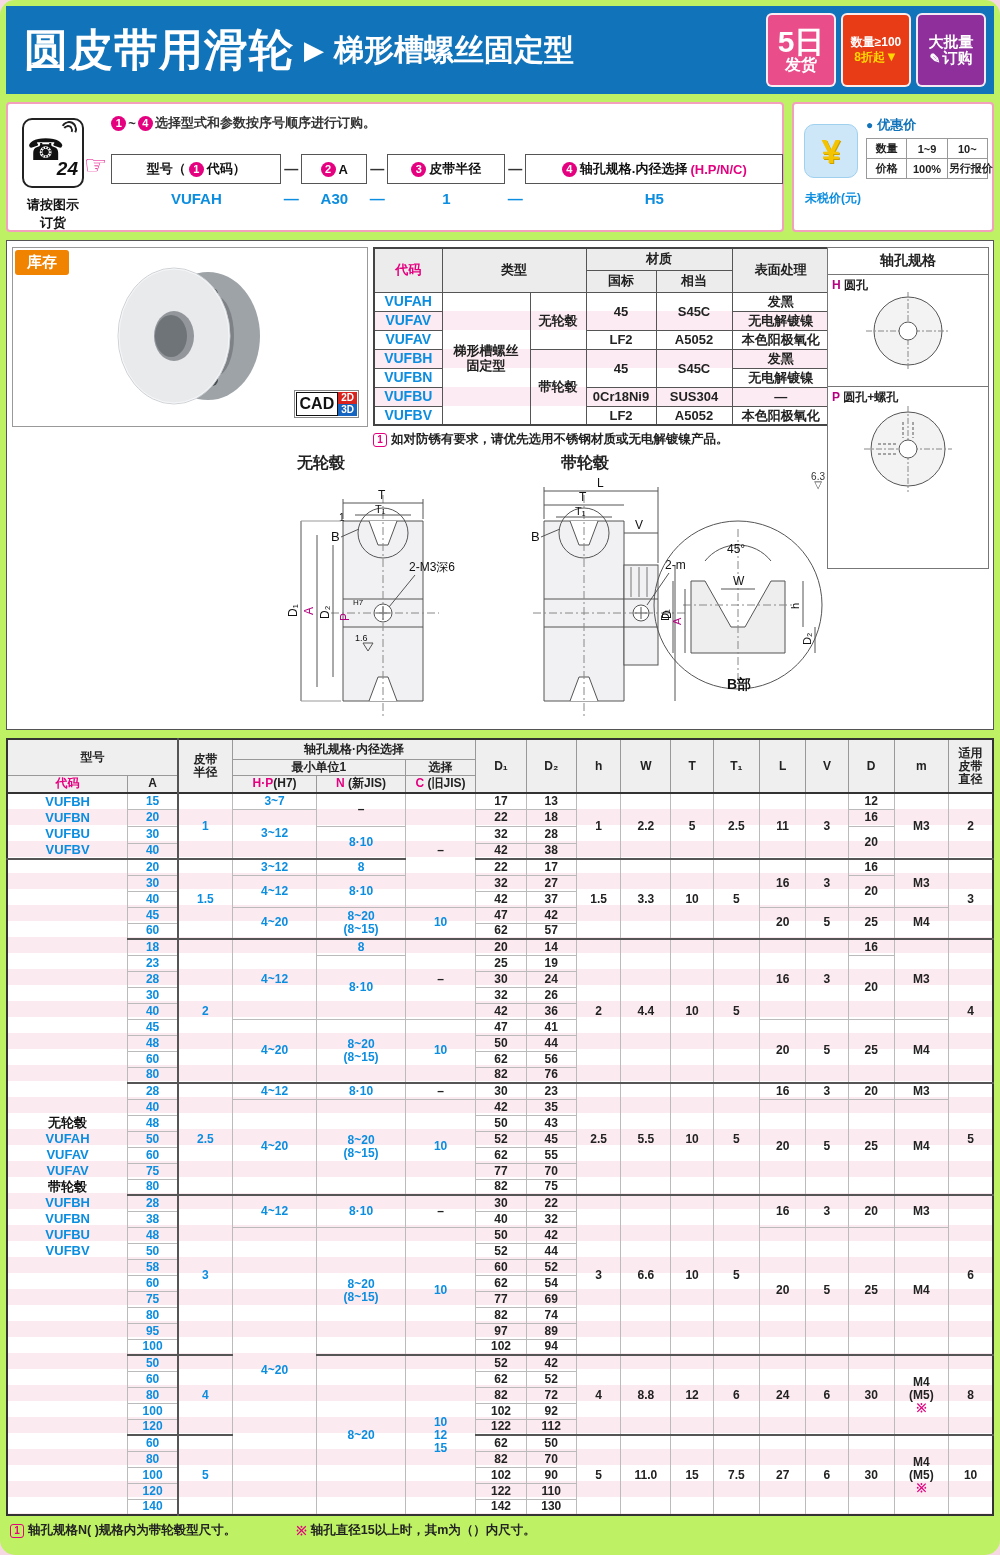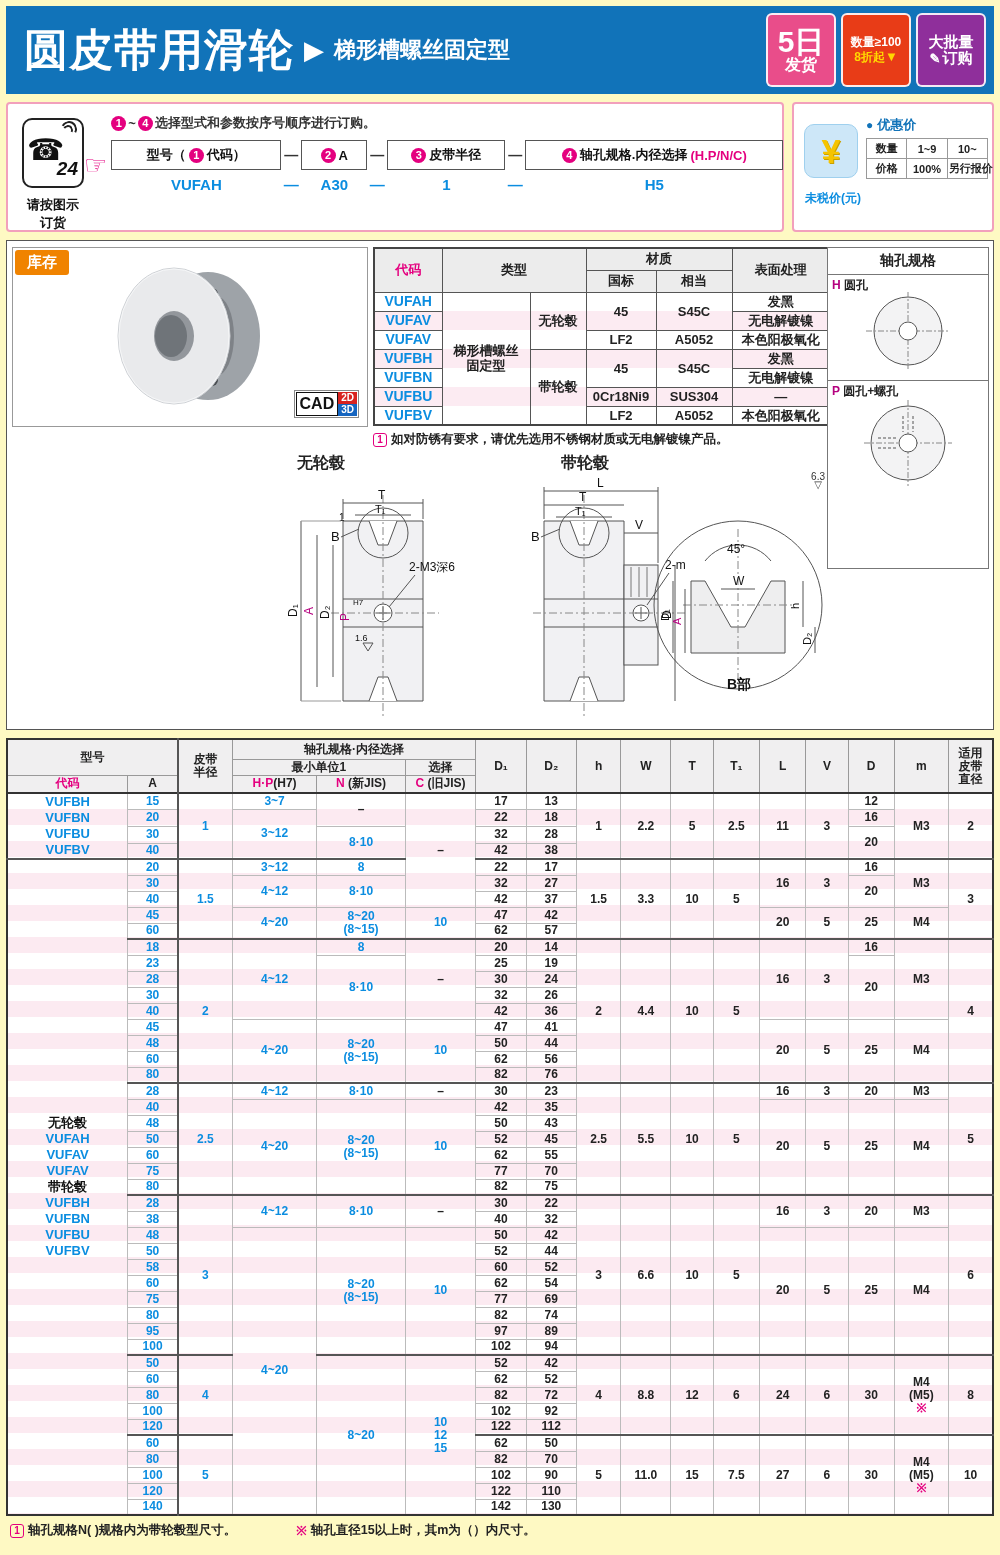--- a/index.html
+++ b/index.html
@@ -1,25 +1,25 @@
 <!DOCTYPE html>
 <html><head>
 <meta charset="utf-8">
 <style>
   * { margin:0; padding:0; box-sizing:border-box; }
   html,body { width:1000px; }
   body { font-family:"Liberation Sans", sans-serif; background:#f6d8e2; }
-  .page { position:relative; width:1000px; height:1555px; background:#fef9c3; overflow:hidden; }
+  .page { position:relative; width:1000px; height:1555px; background:#bef264; overflow:hidden;border-radius:15px; }
 
   
   .topbar { position:absolute; left:6px; top:6px; width:988px; height:88px; background:#1173b9; display:flex; align-items:center; justify-content:space-between; padding:0 8px 0 18px; }
   .title-wrap { display:flex; align-items:center; gap:10px; color:#fff; }
   .title-wrap h1 { font-size:44px; font-weight:bold; letter-spacing:1px; }
   .title-wrap .arr { font-size:26px; }
-  .title-wrap h2 { font-size:22px; font-weight:bold; }
+  .title-wrap h2 { font-size:30px; font-weight:bold; }
   .badges { display:flex; gap:5px; }
   .badge { width:70px; height:74px; border-radius:6px; border:2px solid rgba(255,255,255,.9); color:#fff; display:flex; flex-direction:column; align-items:center; justify-content:center; text-align:center; line-height:1.05; }
   .badge-ship { background:#e94d8a; }
   .badge-ship .big { font-size:30px; font-weight:bold; }
   .badge-ship .small { font-size:16px; font-weight:bold; }
   .badge-qty { background:#e83c17; }
   .badge-qty span { font-size:12px; font-weight:bold; }
   .badge-qty .yel { color:#ffd800; font-size:15px; font-weight:bold; }
   .badge-qty .dn { display:inline-block; font-size:13px; }
   .badge-bulk { background:#8f2f9b; }
@@ -35,21 +35,21 @@
   .phone-icon .p24 { position:absolute; right:4px; bottom:6px; font-size:19px; font-weight:bold; font-style:italic; color:#111; }
   .phone-icon .wv { position:absolute; border:2px solid #222; border-radius:50%; border-left-color:transparent; border-bottom-color:transparent; transform:rotate(-18deg); }
   .phone-icon .wv1 { width:10px; height:10px; right:9px; top:5px; }
   .phone-icon .wv2 { width:16px; height:16px; right:5px; top:1px; }
   .phone-cap { margin-top:8px; font-size:13px; font-weight:bold; color:#111; }
   .hand { width:34px; font-size:26px; color:#e4007f; padding-top:36px; }
   .order-main { flex:1; padding-left:4px; }
   .instr { font-size:13px; font-weight:bold; color:#333; display:flex; align-items:center; gap:2px; }
   .circ { display:inline-flex; width:15px; height:15px; border-radius:50%; background:#e4007f; color:#fff; font-size:11px; font-weight:bold; align-items:center; justify-content:center; }
   .tilde { color:#333; font-weight:bold; }
-  .pn-grid { margin-top:8px; display:grid; grid-template-columns:170px 20px 66px 20px 118px 20px 258px; align-items:center; }
+  .pn-grid { margin-top:22px; display:grid; grid-template-columns:170px 20px 66px 20px 118px 20px 258px; align-items:center; }
   .pn-box { border:1px solid #555; background:#fff; height:30px; display:flex; align-items:center; justify-content:center; gap:3px; font-size:13px; font-weight:bold; color:#111; white-space:nowrap; }
   .pn-dash { text-align:center; font-size:14px; font-weight:bold; color:#333; }
   .pn-box .sfx { color:#e4007f; }
   .ex-grid { margin-top:6px; display:grid; grid-template-columns:170px 20px 66px 20px 118px 20px 258px; }
   .ex-grid span { text-align:center; font-size:15px; font-weight:bold; color:#0b8de0; }
 
   .price-box { width:202px; height:130px; background:#fff; border:2px solid #f2a0bc; border-radius:4px; position:relative; padding:8px; }
   .yen-icon { position:absolute; left:10px; top:20px; width:54px; height:54px; background:#cde7f8; border:1px solid #9fd0ee; border-radius:10px; display:flex; align-items:center; justify-content:center; }
   .yen-icon span { font-size:34px; font-weight:bold; color:#f5c400; text-shadow:1px 1px 0 #caa000; }
   .tax-note { position:absolute; left:2px; top:86px; width:74px; text-align:center; font-size:12px; font-weight:bold; color:#0b8de0; }
@@ -76,21 +76,21 @@
   .mat-table th { background:#ececec; border:1px solid #555; font-size:13px; font-weight:bold; color:#222; height:22px; }
   .mat-table th.mag { color:#e4007f; }
   .mat-table tbody { background:repeating-linear-gradient(180deg,#fff 0 19px,#fcebf2 19px 38px); }
   .mat-table td { border:1px solid #555; font-size:13px; font-weight:bold; color:#222; text-align:center; height:19px; padding:0; white-space:pre-line; line-height:15px; }
   .mat-table td.code { color:#0b8de0; font-size:14px; }
   .mat-note { margin-top:5px; font-size:12.5px; font-weight:bold; color:#222; display:flex; align-items:center; gap:4px; }
   .note-icon { display:inline-flex; width:14px; height:14px; border:1.5px solid #e4007f; border-radius:3px; color:#e4007f; font-size:10px; font-weight:bold; align-items:center; justify-content:center; }
 
   .shaft-panel { position:absolute; right:4px; top:6px; width:162px; height:322px; border:1px solid #777; background:#fff; }
   .sp-title { text-align:center; font-size:14px; font-weight:bold; color:#222; padding:4px 0; border-bottom:1px solid #777; }
-  .sp-sec { border-bottom:1px solid #777; padding:3px 4px 10px; }
+  .sp-sec { border-bottom:1px solid #777; padding:3px 4px 16px; }
   .sp-sec:last-child { border-bottom:none; }
   .sp-label { font-size:12px; font-weight:bold; color:#222; line-height:14px; }
   .sp-label .mag { color:#b5007f; }
   .sp-sec svg { display:block; margin:0 auto; }
 
   .drawings { position:absolute; left:236px; top:196px; width:590px; height:288px; }
   .dr-title { position:absolute; font-size:16px; font-weight:bold; color:#222; }
   .t-left { left:54px; top:16px; }
   .t-right { left:318px; top:16px; }
   .rough { position:absolute; right:8px; top:36px; font-size:10px; color:#333; text-align:center; line-height:8px; }

